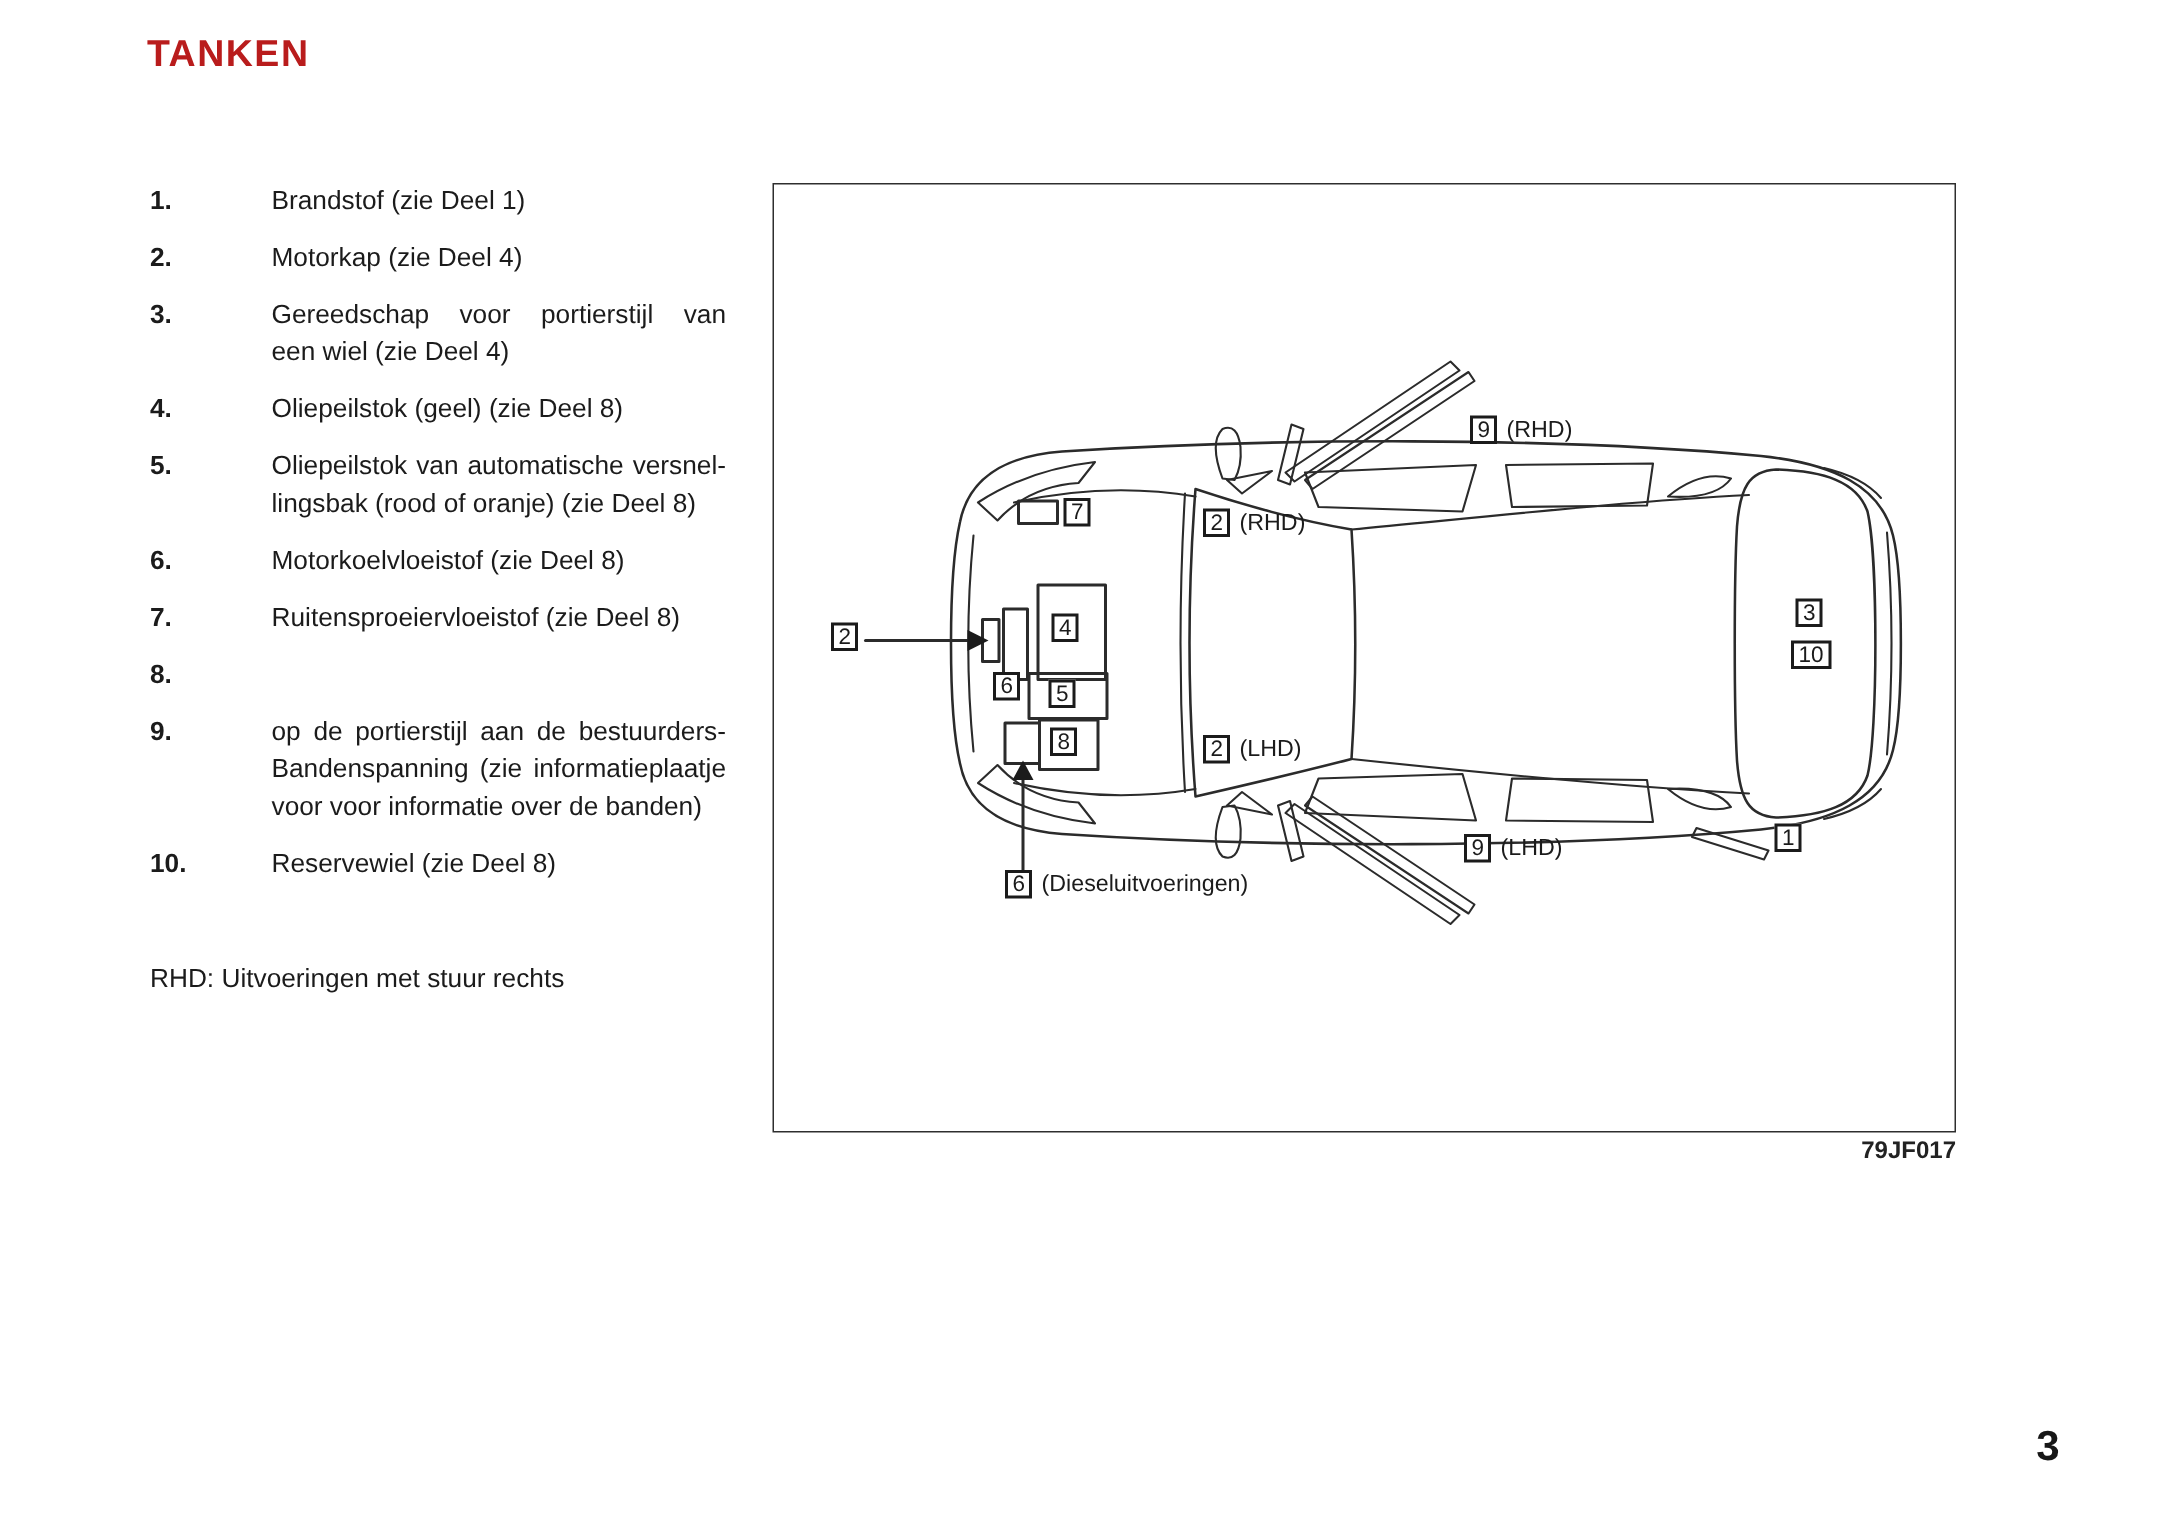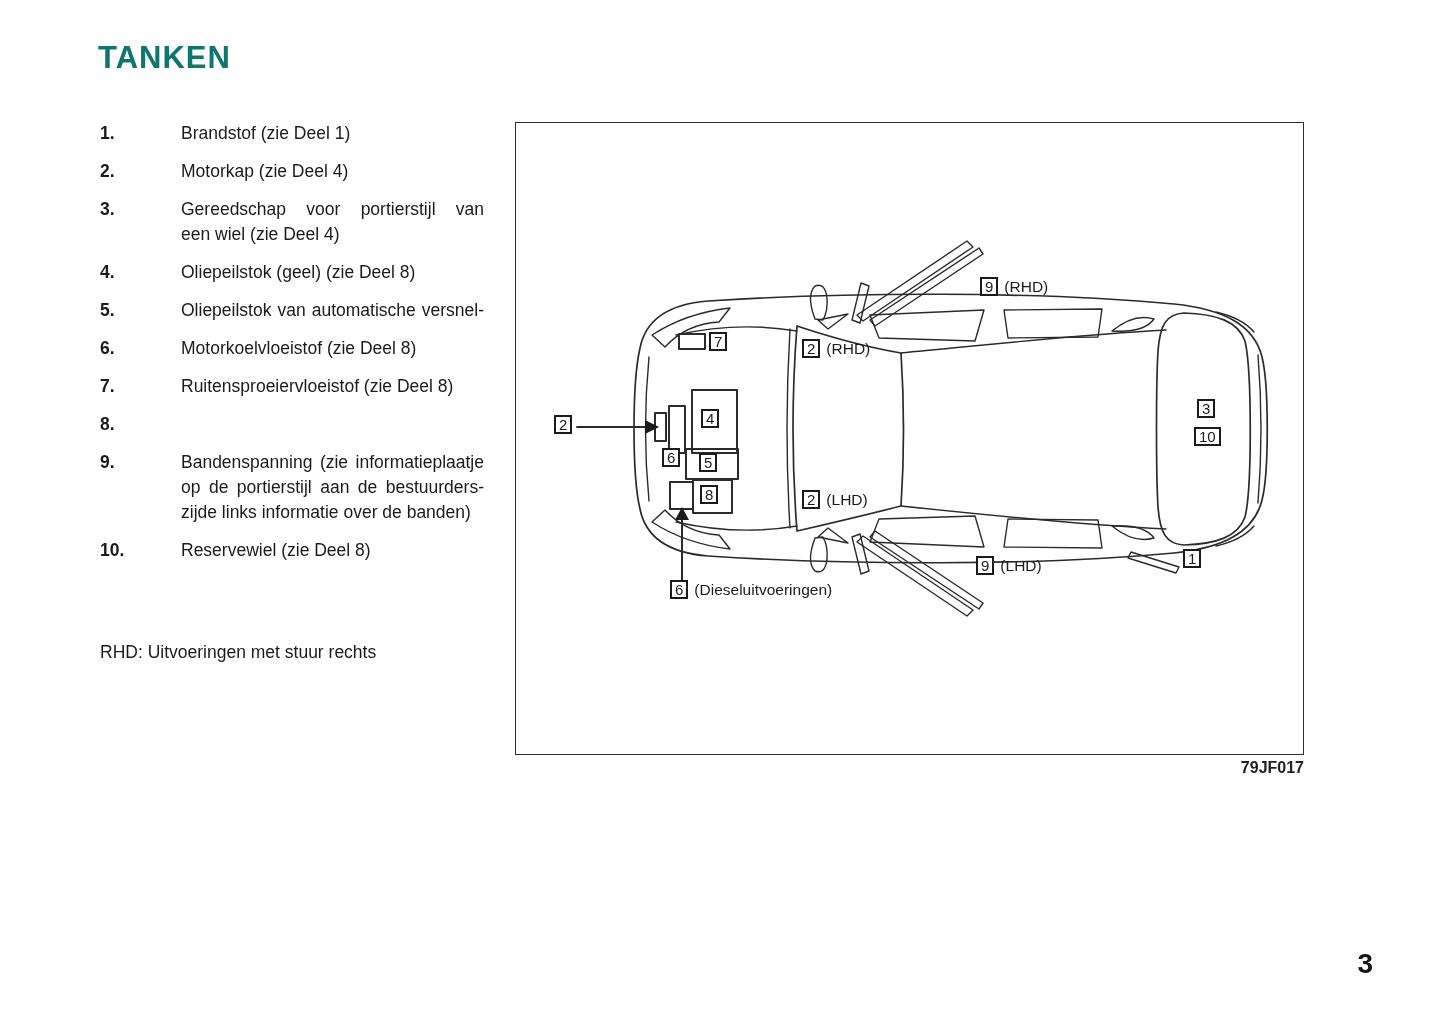--- a/index.html
+++ b/index.html
@@ -1,21 +1,21 @@
 <!DOCTYPE html>
 <html><head>
 <meta charset="utf-8">
 <style>
   * { margin:0; padding:0; box-sizing:border-box; }
   html,body { width:1445px; height:1019px; background:#ffffff; overflow:hidden;
               font-family:"Liberation Sans", sans-serif; color:#1b1b1b; }
   .page { position:relative; width:1445px; height:1019px; background:#fff; }
 
-  .title { position:absolute; left:98px; top:40px; font-size:31px; font-weight:800;
-           letter-spacing:1px; color:#0f766e; }
+  .title { position:absolute; left:98px; top:22px; font-size:25px; font-weight:800;
+           letter-spacing:1px; color:#b91c1c; }
 
   .legend { position:absolute; left:100px; top:121px; width:384px; }
   .li { display:flex; margin-bottom:13px; }
   .li-num { flex:none; width:41px; font-weight:700; font-size:17.5px; line-height:25px; }
   .li-text { width:340px; font-size:17.5px; line-height:25px;margin-left:40px; }
   .ln { display:block; }
   .ln.j { text-align:justify; text-align-last:justify; }
 
   .notes { position:absolute; left:100px; top:640px; font-size:17.5px; line-height:25px; }
   .note-line { display:block; margin-bottom:13px; }
@@ -65,43 +65,44 @@
     <div class="li">
       <span class="li-num">4.</span>
       <div class="li-text">
           <span class="ln">Oliepeilstok (geel) (zie Deel 8)</span>
         </div>
     </div>
     <div class="li">
       <span class="li-num">5.</span>
       <div class="li-text">
         <span class="ln j">Oliepeilstok van automatische versnel-</span>
+        <span class="ln">lingsbak (rood of oranje) (zie Deel 8)</span>
       </div>
     </div>
     <div class="li">
       <span class="li-num">6.</span>
       <div class="li-text">
           <span class="ln">Motorkoelvloeistof (zie Deel 8)</span>
         </div>
     </div>
     <div class="li">
       <span class="li-num">7.</span>
       <div class="li-text">
           <span class="ln">Ruitensproeiervloeistof (zie Deel 8)</span>
         </div>
     </div>
     <div class="li">
       <span class="li-num">8.</span>
     </div>
     <div class="li">
       <span class="li-num">9.</span>
       <div class="li-text">
+        <span class="ln j">op de portierstijl aan de bestuurders-</span>
         <span class="ln j">Bandenspanning (zie informatieplaatje</span>
-        <span class="ln j">op de portierstijl aan de bestuurders-</span>
-        <span class="ln">zijde links informatie over de banden)</span>
+        <span class="ln">voor voor informatie over de banden)</span>
       </div>
     </div>
     <div class="li">
       <span class="li-num">10.</span>
       <div class="li-text">
           <span class="ln">Reservewiel (zie Deel 8)</span>
         </div>
     </div>
   </div>
 

